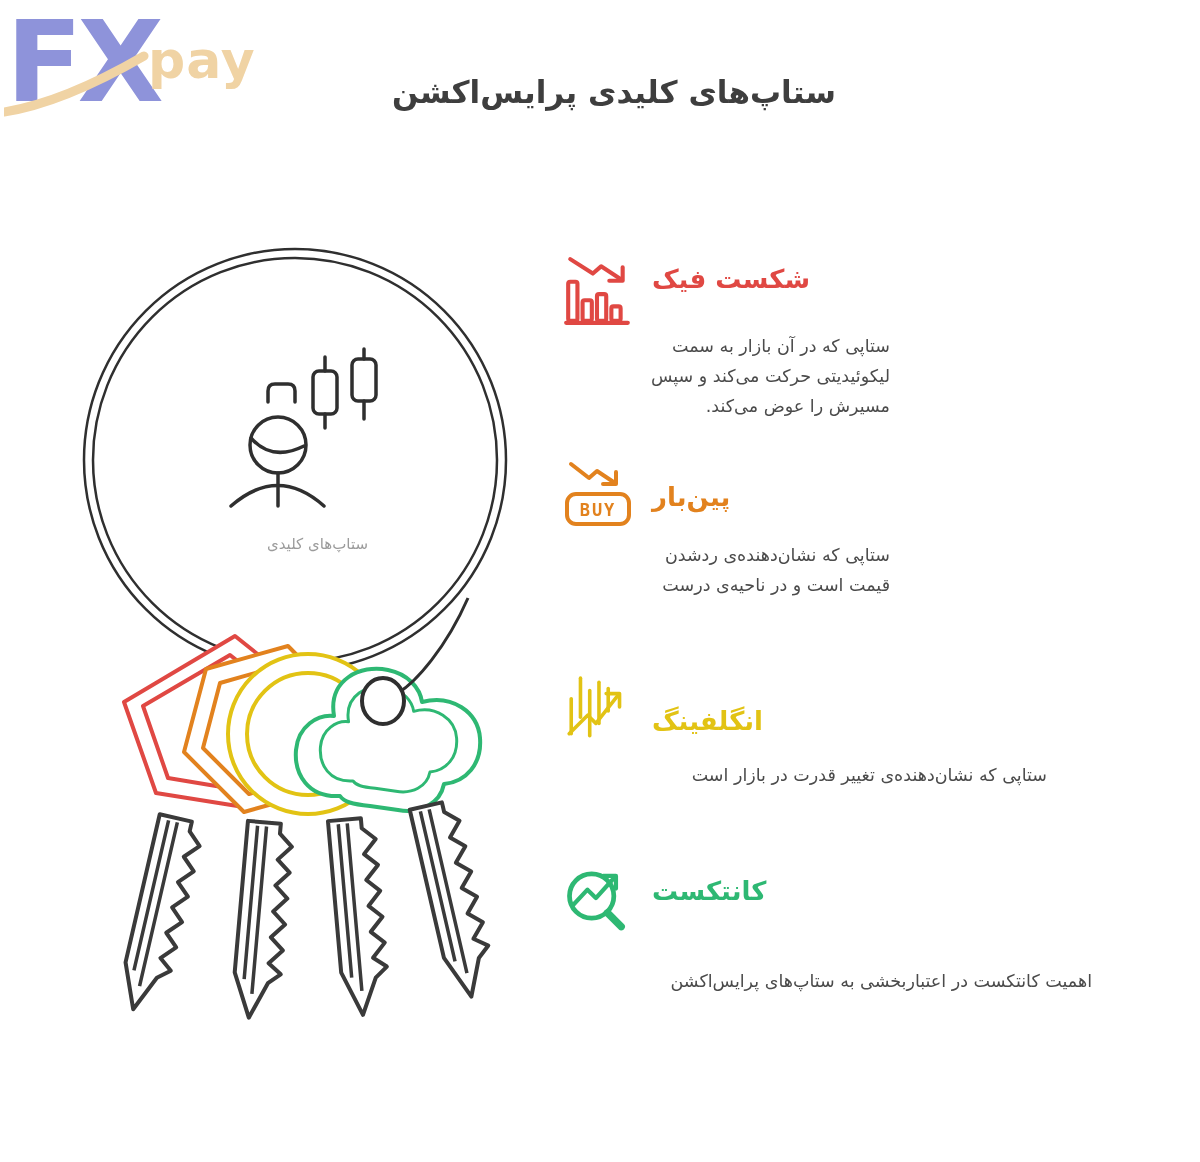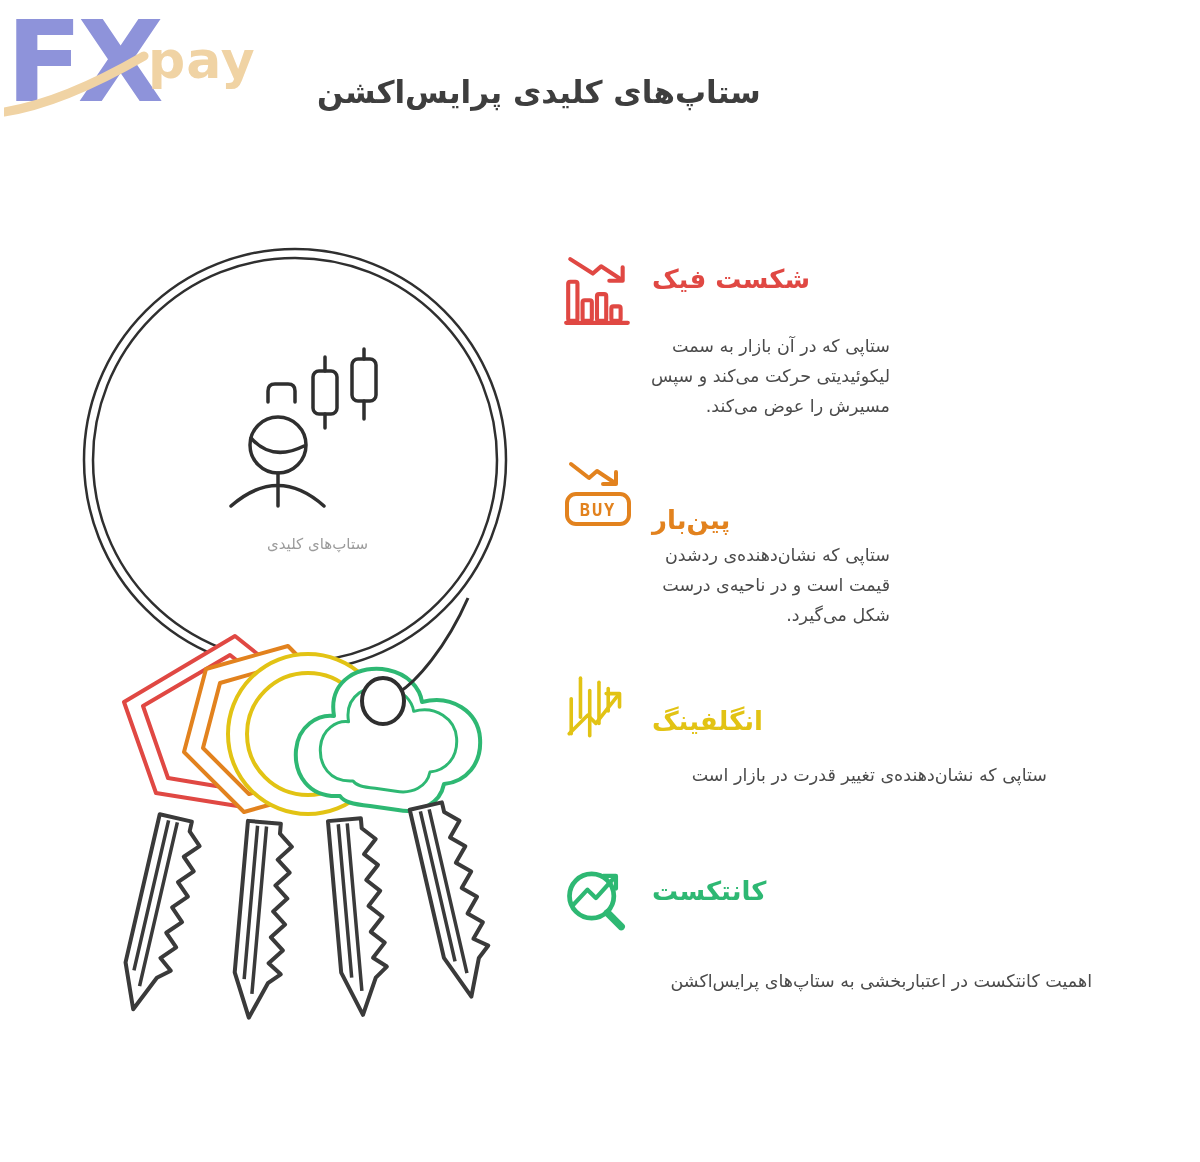--- a/index.html
+++ b/index.html
@@ -6,21 +6,21 @@
   body { background:#ffffff; font-family:"DejaVu Sans", sans-serif; }
   .page { position:relative; width:1200px; height:1162px; background:#fff; overflow:hidden; }
 
   
   .logo { position:absolute; left:4px; top:0; width:300px; height:150px;text-align:center; }
   .logo-fx { position:absolute; left:2px; top:6px; font-size:112px; font-weight:800; letter-spacing:-5px; line-height:1; }
   .logo-pay { position:absolute; left:144px; top:34px; font-size:52px; font-weight:700; letter-spacing:1px; line-height:1; }
   .logo-swoosh { position:absolute; left:0; top:50px; }
 
   
-  .page-title { position:absolute; left:317px; top:74px; width:610px; text-align:left;
+  .page-title { position:absolute; left:309px; top:74px; width:610px; text-align:center;
     font-size:31px; font-weight:700; color:#3e3e3e; direction:rtl; }
 
   
   .illustration { position:absolute; left:0; top:0; z-index:1; }
   .keyring-label { position:absolute; left:205px; top:525px; width:225px; z-index:2;
     text-align:center; direction:rtl; color:#9b9b9b; font-size:15px; line-height:38px; }
 
   
   .item-icon { position:absolute; }
   .item-heading { position:absolute; left:652px; width:260px; font-size:26px; font-weight:700;
@@ -128,25 +128,24 @@
   </div>
 
   <svg class="item-icon" style="left: 563px; top: 458px; color: rgb(226, 130, 30);" width="72" height="72" viewBox="0 0 72 72">
     <g stroke="currentColor" fill="none" stroke-width="4" stroke-linejoin="round" stroke-linecap="round">
       <path d="M8,6 L26,20 L34,13 L52,25"></path>
       <path d="M53,26 H40 M53,26 V14"></path>
       <rect x="4" y="36" width="62" height="30" rx="9"></rect>
     </g>
     <text x="35" y="58" text-anchor="middle" font-size="17" font-weight="bold" letter-spacing="2" font-family="DejaVu Sans Mono, monospace" fill="currentColor">BUY</text>
   </svg>
-  <div class="item-heading" dir="rtl" style="top: 482px; color: rgb(226, 130, 30); margin-top: 23px;">پین‌بار</div>
+  <div class="item-heading" dir="rtl" style="top: 482px; color: rgb(226, 130, 30);">پین‌بار</div>
   <div class="item-desc" style="left:580px; top:540px; width:310px;">
     <div>ستاپی که نشان‌دهنده‌ی ردشدن</div>
     <div>قیمت است و در ناحیه‌ی درست</div>
-    <div>شکل می‌گیرد.</div>
   </div>
 
   <svg class="item-icon" style="left: 563px; top: 672px; color: rgb(226, 195, 20);" width="74" height="74" viewBox="0 0 72 72">
     <g stroke="currentColor" fill="none" stroke-width="3.5" stroke-linejoin="round" stroke-linecap="round">
       <path d="M8,26 V60"></path>
       <path d="M17,6 V44"></path>
       <path d="M26,18 V62"></path>
       <path d="M35,10 V50"></path>
       <path d="M44,16 V38"></path>
       <path d="M6,60 L24,42 L32,50 L54,22"></path>

